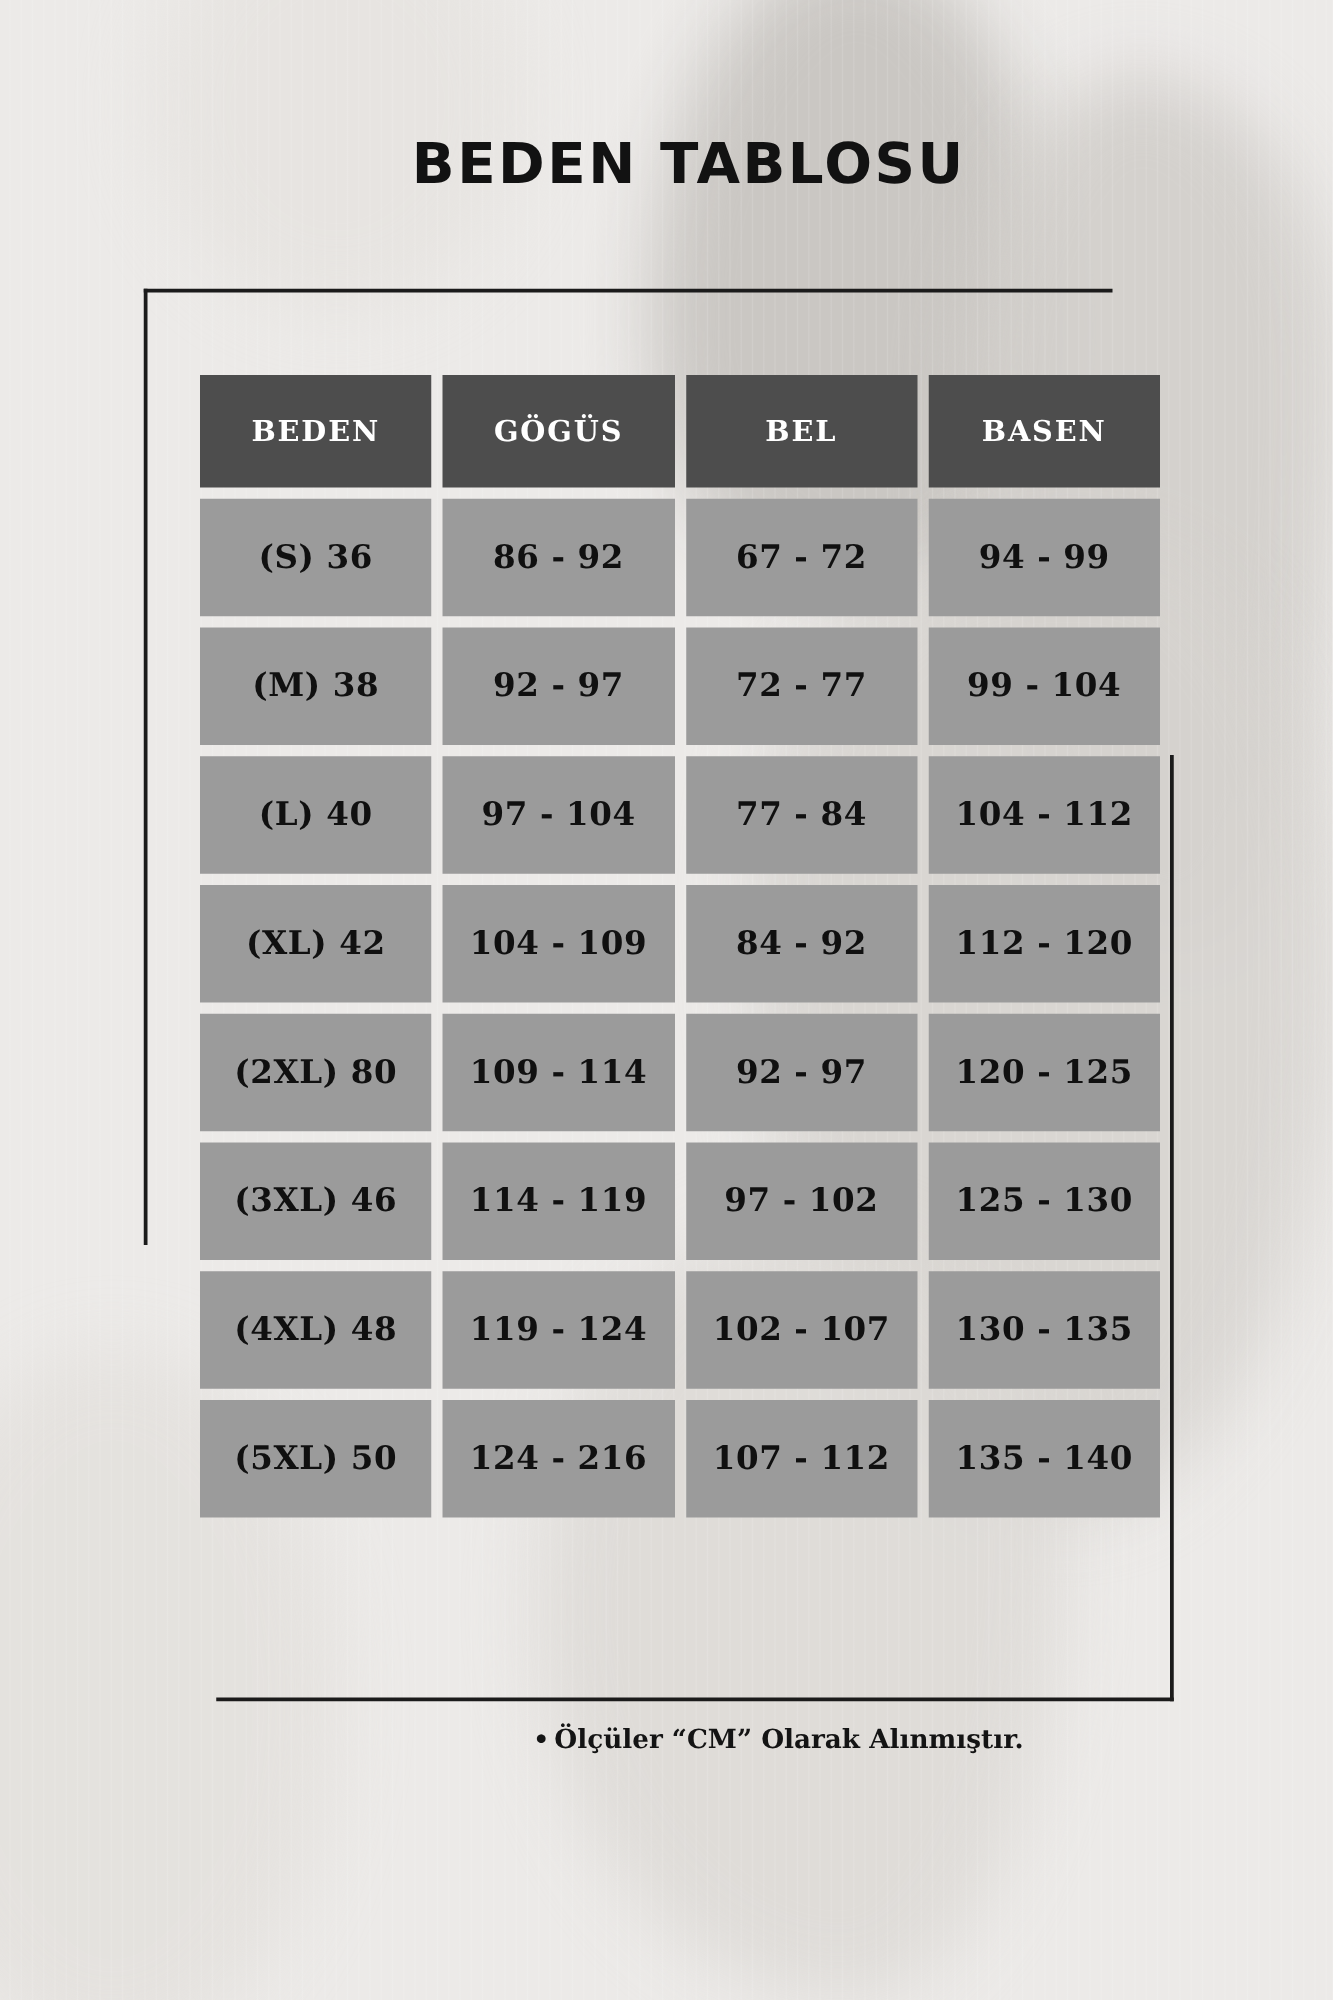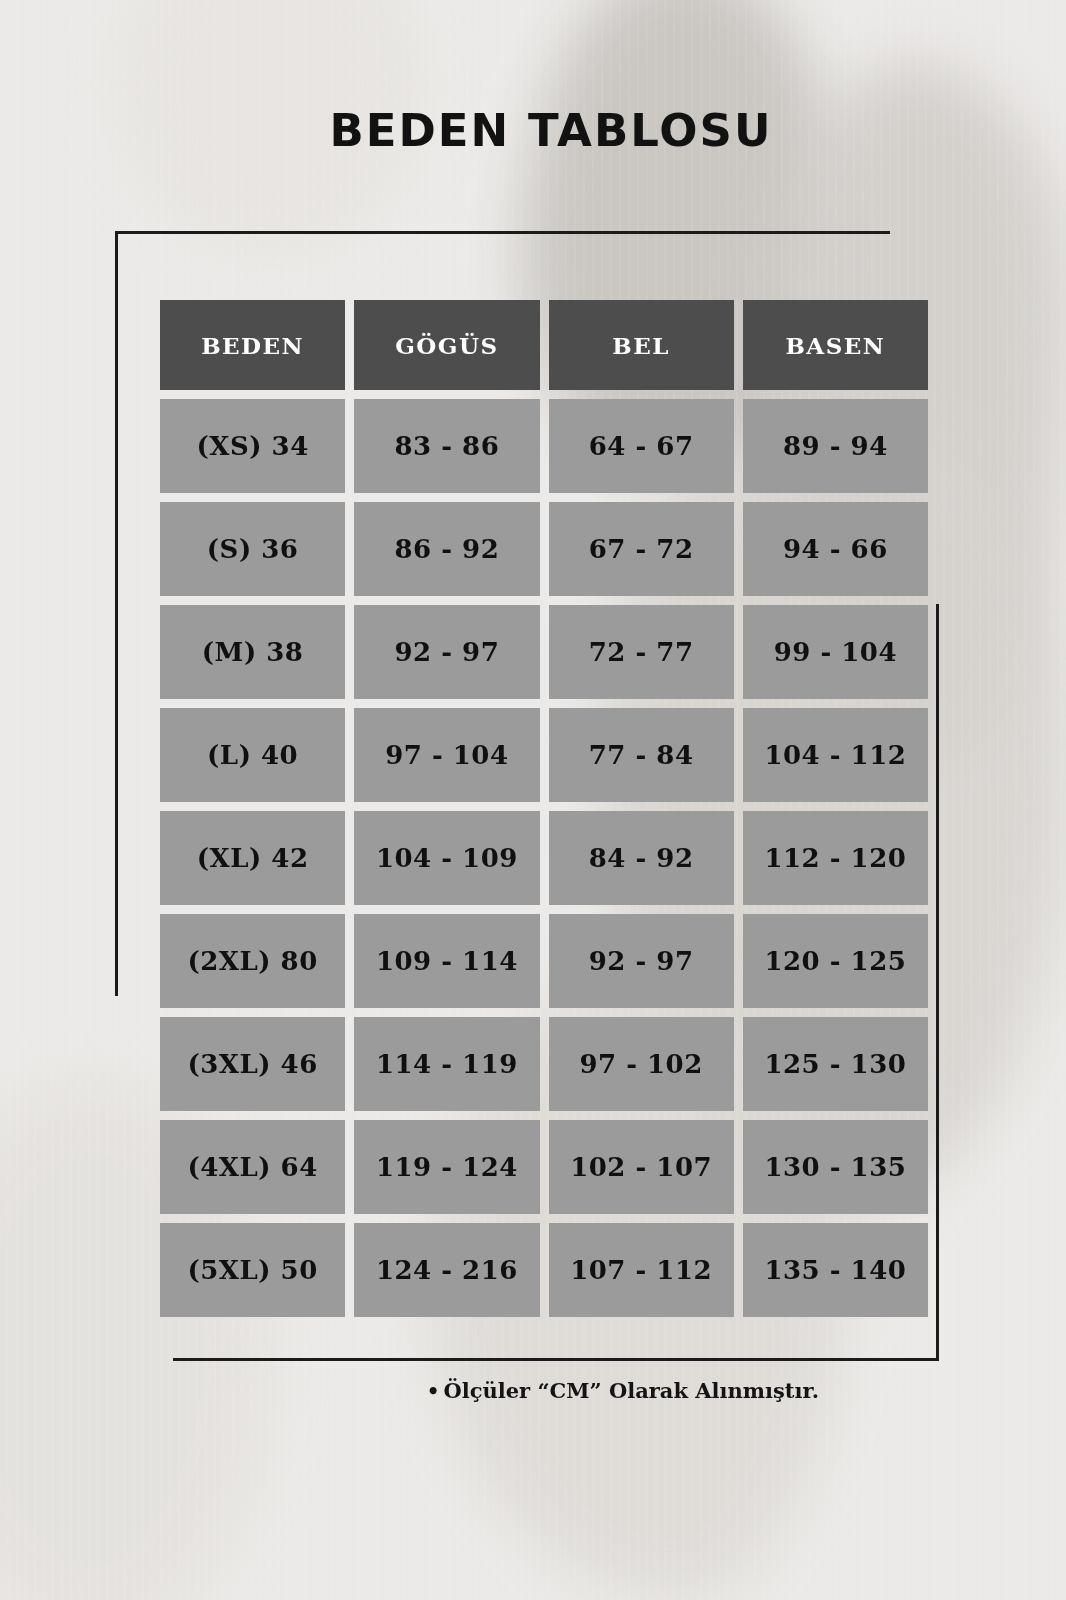--- a/index.html
+++ b/index.html
@@ -192,30 +192,24 @@
       <thead>
         <tr>
           <th>BEDEN</th>
           <th>GÖGÜS</th>
           <th>BEL</th>
           <th>BASEN</th>
         </tr>
       </thead>
       <tbody>
         <tr>
-          <td>(XS) 34</td>
-          <td>83 - 86</td>
-          <td>64 - 67</td>
-          <td>89 - 94</td>
-        </tr>
-        <tr>
           <td>(S) 36</td>
           <td>86 - 92</td>
           <td>67 - 72</td>
-          <td>94 - 66</td>
+          <td>94 - 99</td>
         </tr>
         <tr>
           <td>(M) 38</td>
           <td>92 - 97</td>
           <td>72 - 77</td>
           <td>99 - 104</td>
         </tr>
         <tr>
           <td>(L) 40</td>
           <td>97 - 104</td>
@@ -234,21 +228,21 @@
           <td>92 - 97</td>
           <td>120 - 125</td>
         </tr>
         <tr>
           <td>(3XL) 46</td>
           <td>114 - 119</td>
           <td>97 - 102</td>
           <td>125 - 130</td>
         </tr>
         <tr>
-          <td>(4XL) 64</td>
+          <td>(4XL) 48</td>
           <td>119 - 124</td>
           <td>102 - 107</td>
           <td>130 - 135</td>
         </tr>
         <tr>
           <td>(5XL) 50</td>
           <td>124 - 216</td>
           <td>107 - 112</td>
           <td>135 - 140</td>
         </tr>

